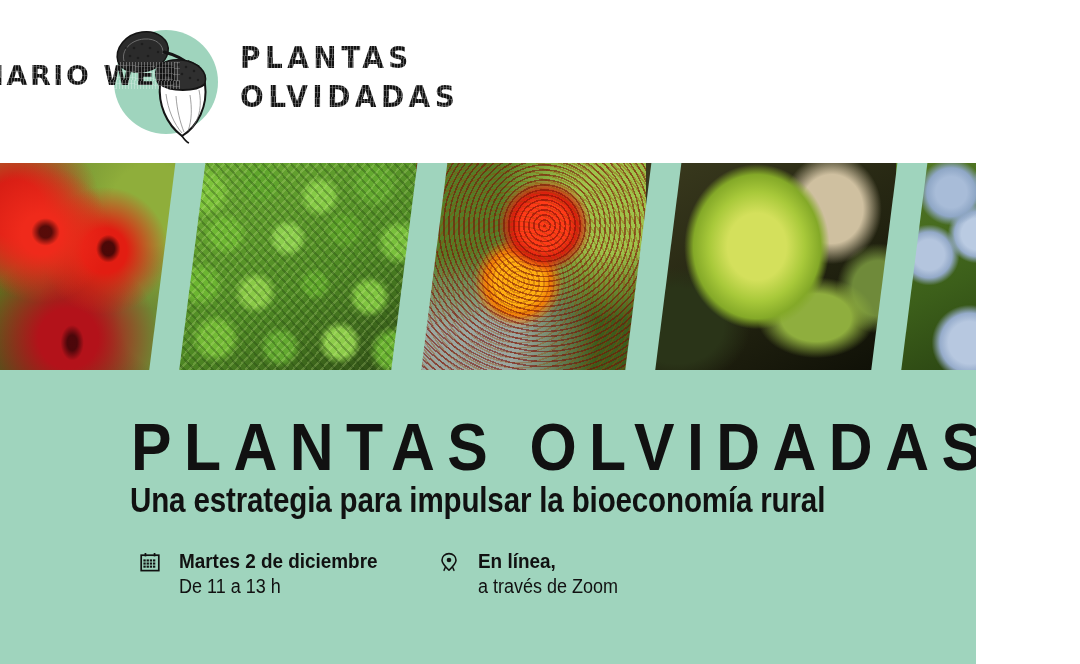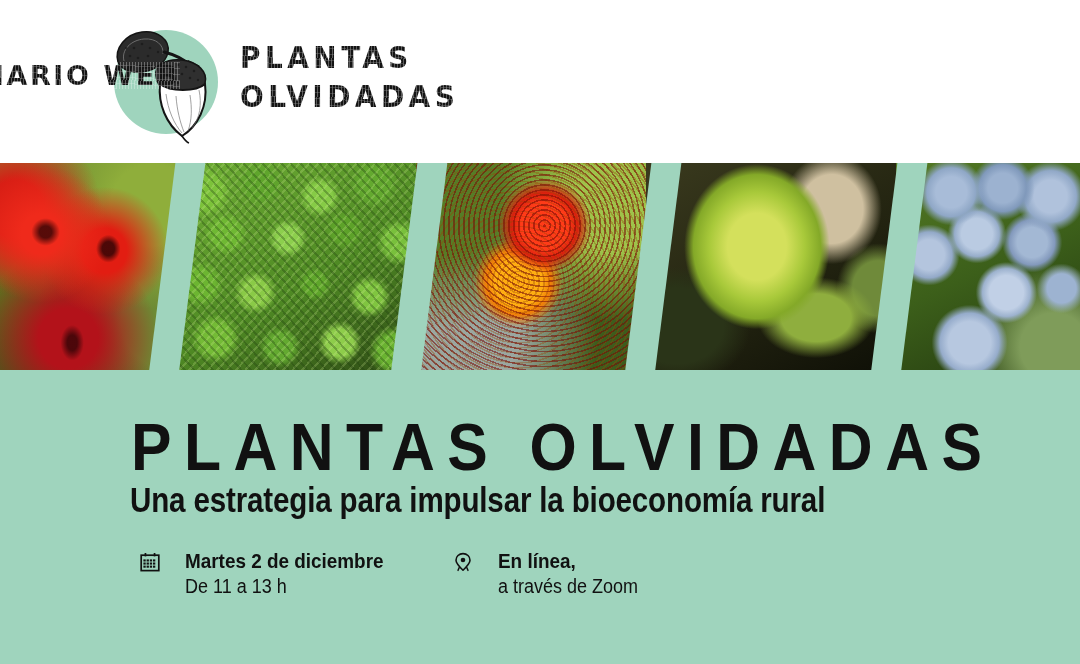--- a/index.html
+++ b/index.html
@@ -9,21 +9,21 @@
   }
   body {
     width: 1080px;
     height: 664px;
     overflow: hidden;
     font-family: "Liberation Sans", sans-serif;
     -webkit-font-smoothing: antialiased;
   }
   .poster {
     position: relative;
-    width: 1080px;
+    width: 976px;
     height: 664px;
     background: #0ea5e9;
     overflow: hidden;
   }
 
   
   .header {
     position: absolute;
     left: 0; top: 0;
     width: 1080px;
@@ -269,24 +269,24 @@
     left: 140px;
     top: 548px;
     width: 880px;
     height: 100px;
   }
   .info-item {
     position: absolute;
     top: 0;
     display: flex;
     align-items: flex-start;
-    gap: 25px;
+    gap: 19px;
   }
   .info-item.c1 { left: 0px; }
-  .info-item.c2 { left: 313px; }
+  .info-item.c2 { left: 299px; }
   .info-item.c3 { left: 529px; }
   .info-icon {
     flex: 0 0 auto;
     width: 20px;
     height: 20px;
     margin-top: 4px;
   }
   .info-icon svg { display: block; }
   .info-text {
     color: #111111;

